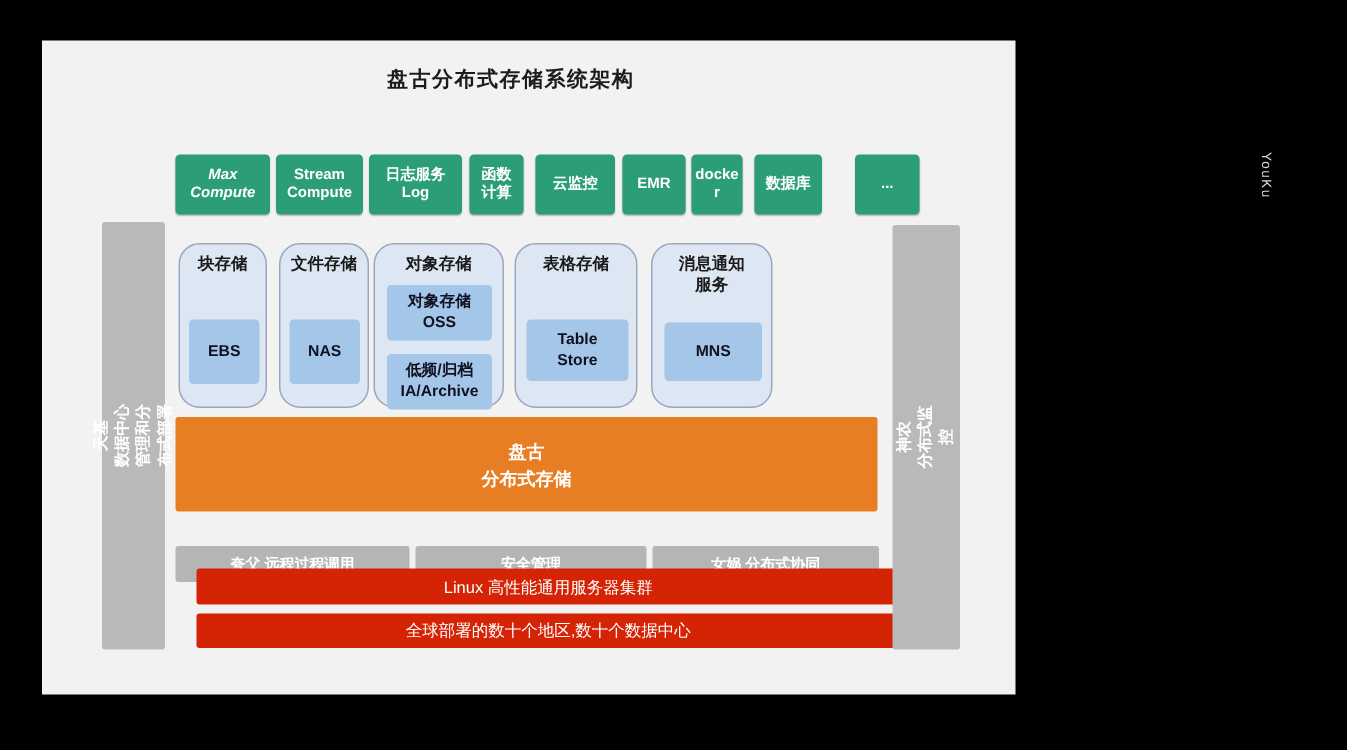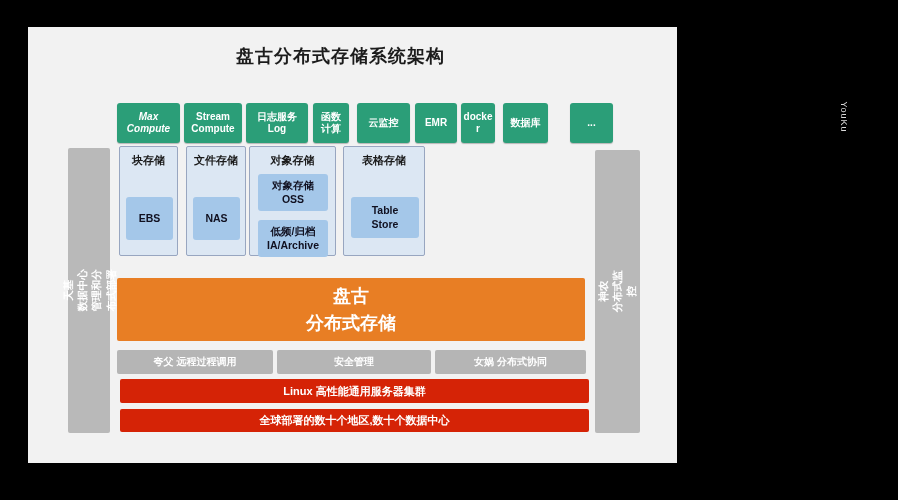--- a/index.html
+++ b/index.html
@@ -1,43 +1,43 @@
 <!DOCTYPE html>
 <html style="--background: #000000; --panel: #F2F2F2; --green: #2B9E78; --orange: #E87E24; --red: #D52306; --gray: #B5B5B5; --column_bg: #DCE7F3; --column_border: #98A6C0; --inner_box: #A4C7E9;"><head>
 <meta charset="utf-8">
 <style>
   html,body{margin:0;padding:0;background:#000;}
   #canvas{position:relative;width:898px;height:500px;background:var(--background,#000);
           font-family:"Liberation Sans","DejaVu Sans",sans-serif;overflow:hidden;}
   #panel{position:absolute;left:28px;top:27px;width:649px;height:436px;background:var(--panel,#F2F2F2);}
   .abs{position:absolute;box-sizing:border-box;}
   .lbl{white-space:pre-line;}
-  #title{left:28px;top:44px;width:625px;text-align:center;font-size:18px;font-weight:bold;
+  #title{left:28px;top:44px;width:625px;text-align:center;font-size:14px;font-weight:bold;
          color:#1c1c1c;letter-spacing:1px;}
   
   .gbox{top:103px;height:40px;background:var(--green,#2B9E78);border-radius:3px;color:#fff;
         font-weight:bold;font-size:10px;line-height:1.25;display:flex;align-items:center;
         justify-content:center;text-align:center;overflow-wrap:anywhere;box-shadow:0 1px 1px rgba(0,0,0,.25);}
   
-  .col{top:146px;height:110px;background:var(--column_bg,#DCE7F3);border:1px solid var(--column_border,#98A6C0);
-       border-radius:2px;}
+  .col{top:162px;height:110px;background:var(--column_bg,#DCE7F3);border:1px solid var(--column_border,#98A6C0);
+       border-radius:14px;}
   .colhead{position:absolute;left:0;top:7px;width:100%;text-align:center;font-size:11px;
            font-weight:bold;color:#1a1a1a;white-space:pre-line;line-height:1.25;}
   .inner{background:var(--inner_box,#A4C7E9);border-radius:3px;color:#101020;font-weight:bold;
          font-size:10.5px;line-height:1.25;display:flex;align-items:center;justify-content:center;
          text-align:center;overflow-wrap:anywhere;}
   
   #core{left:117px;top:278px;width:468px;height:63px;background:var(--orange,#E87E24);border-radius:2px;
-        color:#fff;font-weight:bold;font-size:18px;line-height:1.5;display:flex;align-items:center;
+        color:#fff;font-weight:bold;font-size:12px;line-height:1.5;display:flex;align-items:center;
         justify-content:center;text-align:center;}
   
-  .gray{top:350px;height:24px;background:var(--gray,#B5B5B5);border-radius:2px;color:#fff;
+  .gray{top:364px;height:24px;background:var(--gray,#B5B5B5);border-radius:2px;color:#fff;
         font-weight:bold;font-size:10px;display:flex;align-items:center;justify-content:center;text-align:center;}
   
-  .red{left:120px;width:469px;background:var(--red,#D52306);border-radius:2px;color:#fff;font-weight:bold;
+  .red{left:131px;width:469px;background:var(--red,#D52306);border-radius:2px;color:#fff;font-weight:normal;
        font-size:11px;display:flex;align-items:center;justify-content:center;text-align:center;}
   
   .vbar{background:#B9B9B9;border-radius:2px;display:flex;align-items:center;justify-content:center;}
   .vtext{transform:rotate(-90deg);color:#fff;font-weight:bold;font-size:10.5px;line-height:1.35;
          text-align:center;white-space:pre-line;width:300px;}
   #watermark{left:808px;top:112px;width:72px;transform:rotate(90deg);color:#d9d9d9;font-size:9px;
              text-align:center;letter-spacing:1px;}
 </style>
 </head>
 <body>
@@ -75,20 +75,25 @@
     <div class="abs inner lbl" style="left:8px;top:27px;width:70px;height:37px;">对象存储
 OSS</div>
     <div class="abs inner lbl" style="left:8px;top:73px;width:70px;height:37px;">低频/归档
 IA/Archive</div>
   </div>
   <div class="abs col" style="left:343px;width:82px;">
     <div class="colhead">表格存储</div>
     <div class="abs inner lbl" style="left:7px;top:50px;width:68px;height:41px;">Table
 Store</div>
   </div>
+  <div class="abs col" style="left:434px;width:81px;">
+    <div class="colhead lbl">消息通知
+服务</div>
+    <div class="abs inner lbl" style="left:8px;top:52px;width:65px;height:39px;">MNS</div>
+  </div>
 
   <div id="core" class="abs lbl">盘古
 分布式存储</div>
 
   <div class="abs gray" style="left:117px;width:156px;">夸父 远程过程调用</div>
   <div class="abs gray" style="left:277px;width:154px;">安全管理</div>
   <div class="abs gray" style="left:435px;width:151px;">女娲 分布式协同</div>
 
   <div class="abs red" style="top:379px;height:24px;">Linux 高性能通用服务器集群</div>
   <div class="abs red" style="top:409px;height:23px;">全球部署的数十个地区,数十个数据中心</div>

